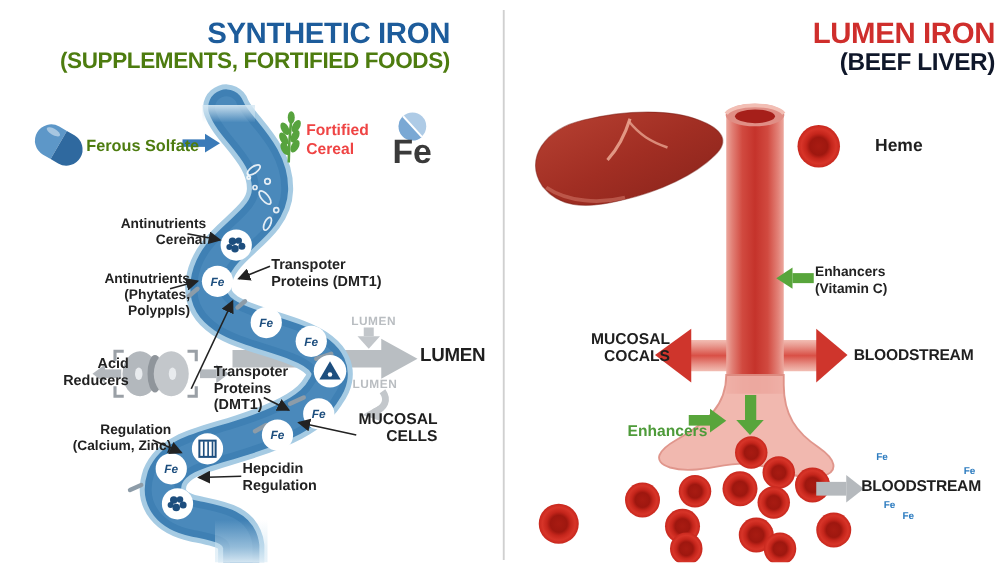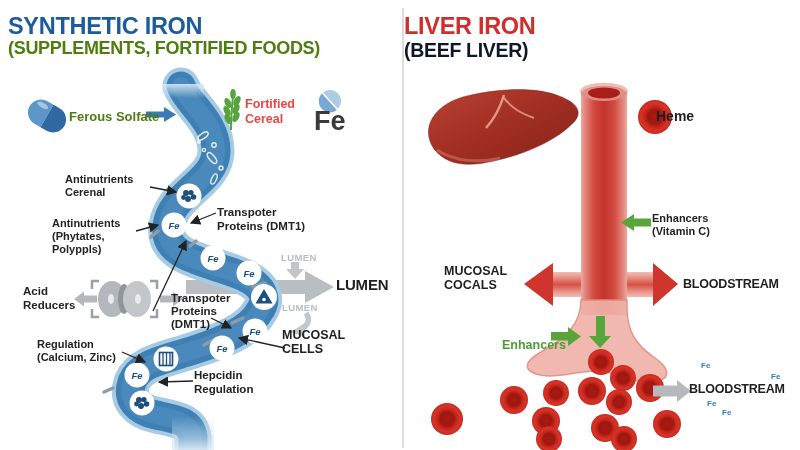--- a/index.html
+++ b/index.html
@@ -1,40 +1,40 @@
 <!DOCTYPE html>
 <html><head>
 <meta charset="utf-8">
 <style>
   html,body{margin:0;padding:0;background:#fff}
   .canvas{position:relative;width:800px;height:450px;background:#ffffff;overflow:hidden;
           font-family:"Liberation Sans",sans-serif;}
   svg.art{position:absolute;left:0;top:0}
   .lbl{position:absolute;white-space:pre-line;color:#222;line-height:1.18}
-  .center{text-align:left}
+  .center{text-align:right}
   .b{font-weight:bold}
   .l-title{left:8px;top:13px;width:352px;font-size:23.5px;color:#1d5c9b;letter-spacing:-.3px}
   .l-sub{left:8px;top:38px;width:352px;font-size:18px;color:#4d7c0f;letter-spacing:-.3px}
   .ferous{left:69px;top:109px;font-size:13px;color:#4d7c0f}
   .fortified{left:245px;top:97px;font-size:12.5px;color:#ef4444}
   .fe-big{left:314px;top:106px;font-size:27px;color:#3a3a3a}
   .antinut-cereal{left:65px;top:173px;width:100px;font-size:11px}
   .antinut-phyt{left:52px;top:217px;width:100px;font-size:11px}
   .transp-top{left:217px;top:206px;font-size:11.5px}
   .acid{left:23px;top:285px;width:80px;font-size:11.5px}
   .transp-mid{left:171px;top:292px;font-size:11.5px;line-height:1.14}
   .competition{left:37px;top:338px;width:100px;font-size:11px}
   .hepcidin{left:194px;top:369px;font-size:11.5px}
   .lumen-top{left:281px;top:252px;font-size:9.5px;color:#b9bdc1;letter-spacing:.4px}
   .lumen-main{left:336px;top:276px;font-size:15px;color:#1f1f1f;letter-spacing:-.2px}
   .lumen-bot{left:282px;top:302px;font-size:9.5px;color:#b9bdc1;letter-spacing:.4px}
   .mucosal-cells{left:282px;top:328px;width:68px;font-size:12.5px;color:#1f1f1f;line-height:1.15}
   .r-title{left:404px;top:13px;width:392px;font-size:23.5px;color:#cf2e2c;letter-spacing:-.3px}
   .r-sub{left:404px;top:39px;width:392px;font-size:19.5px;color:#0f172a;letter-spacing:-.3px}
-  .heme{left:656px;top:108px;font-size:14px;color:#1f1f1f}
+  .heme{left:700px;top:108px;font-size:14px;color:#1f1f1f}
   .enh-vitc{left:652px;top:212px;font-size:11px}
   .mucosal-cocals{left:444px;top:264px;width:92px;font-size:12.5px;color:#1f1f1f;line-height:1.15}
   .bloodstream-top{left:683px;top:277px;font-size:12.5px;color:#1f1f1f;letter-spacing:-.2px}
   .enhancers{left:502px;top:338px;font-size:12.5px;color:#4e9b3a}
   .bloodstream-bot{left:689px;top:382px;font-size:12.5px;color:#1f1f1f;letter-spacing:-.2px}
   .fe-p{position:absolute;font-size:8px;font-weight:bold;color:#2d7cc0}
   .fe-p1{left:701px;top:361px}.fe-p2{left:771px;top:372px}
   .fe-p3{left:707px;top:399px}.fe-p4{left:722px;top:408px}
 </style>
 </head>
@@ -327,21 +327,21 @@
 <div class="lbl competition center b">Regulation
 (Calcium, Zinc)</div>
 <div class="lbl hepcidin b">Hepcidin
 Regulation</div>
 <div class="lbl lumen-top b">LUMEN</div>
 <div class="lbl lumen-main b">LUMEN</div>
 <div class="lbl lumen-bot b">LUMEN</div>
 <div class="lbl mucosal-cells center b">MUCOSAL
 CELLS</div>
 
-<div class="lbl r-title center b">LIVER IRON</div>
+<div class="lbl r-title center b">LUMEN IRON</div>
 <div class="lbl r-sub center b">(BEEF LIVER)</div>
 <div class="lbl heme b">Heme</div>
 <div class="lbl enh-vitc b">Enhancers
 (Vitamin C)</div>
 <div class="lbl mucosal-cocals center b">MUCOSAL
 COCALS</div>
 <div class="lbl bloodstream-top b">BLOODSTREAM</div>
 <div class="lbl enhancers b">Enhancers</div>
 <div class="lbl bloodstream-bot b">BLOODSTREAM</div>
 <div class="fe-p fe-p1">Fe</div>

